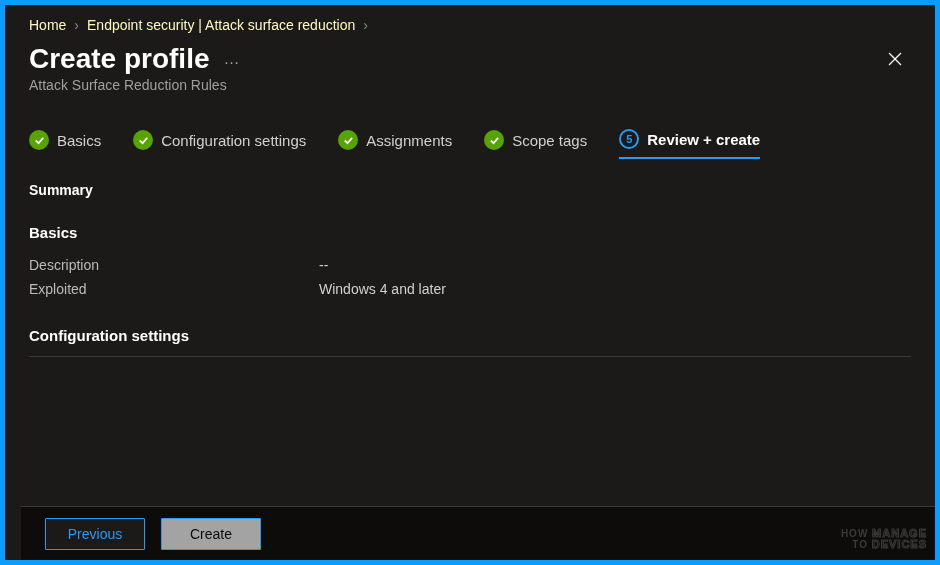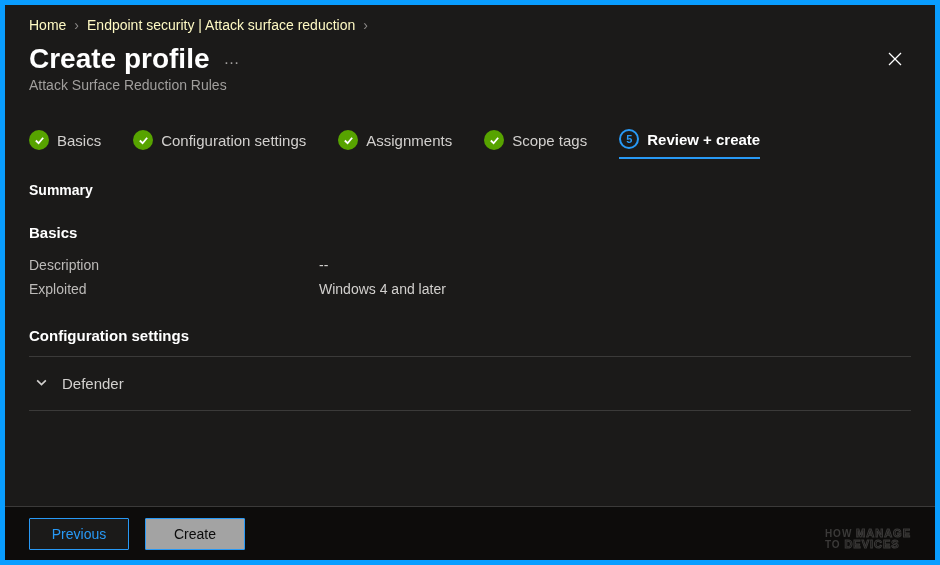--- a/index.html
+++ b/index.html
@@ -122,21 +122,21 @@
     font-size: 15px;
     color: #d2d0ce;
     cursor: pointer;
     border-bottom: 1px solid #3b3a39;
   }
   .expander .chev-icon svg { width: 13px; height: 13px; }
 
   
   .footer {
     position: absolute;
-    left: 0; right: 0; bottom: 0;
+    left: 16px; right: 0; bottom: 0;
     height: 54px;
     background: #0d0c0b;
     border-top: 1px solid #3b3a39;
     display: flex;
     align-items: center;
     gap: 16px;
     padding: 0 24px;
   }
   .btn {
     height: 32px;
@@ -155,26 +155,26 @@
   .btn.primary {
     background: #a3a3a3;
     border: 1px solid #2899f5;
     color: #0b0b0b;
     font-weight: 500;
   }
 
   
   .watermark {
     position: absolute;
-    right: 24px; bottom: 10px;
+    right: 8px; bottom: 10px;
     font-size: 10px;
     font-weight: 700;
     letter-spacing: 1px;
     color: #3b3a39;
-    text-align: left;
+    text-align: right;
     line-height: 1;
     pointer-events: none;
   }
   .watermark .outline {
     -webkit-text-stroke: 1px #3b3a39;
     color: transparent;
     font-size: 11px;
   }
 </style>
 </head>
@@ -253,28 +253,20 @@
     <div class="v">--</div>
   </div>
   <div class="kv-row">
     <div class="k">Exploited</div>
     <div class="v">Windows 4 and later</div>
   </div>
 
   <div class="section-heading">Configuration settings</div>
   <div class="divider"></div>
 
-  <div class="expander">
-    <span class="chev-icon">
-      <svg viewBox="0 0 12 12">
-          <polyline points="2,4 6,8 10,4" fill="none" stroke="#d2d0ce" stroke-width="1.5"></polyline>
-        </svg>
-    </span>
-    <span>Defender</span>
-  </div>
 
 </div>
 
 <div class="footer">
   <div class="btn secondary">Previous</div>
   <div class="btn primary">Create</div>
 </div>
 
 <div class="watermark">
   <span>HOW</span> <span class="outline">MANAGE</span><br>

